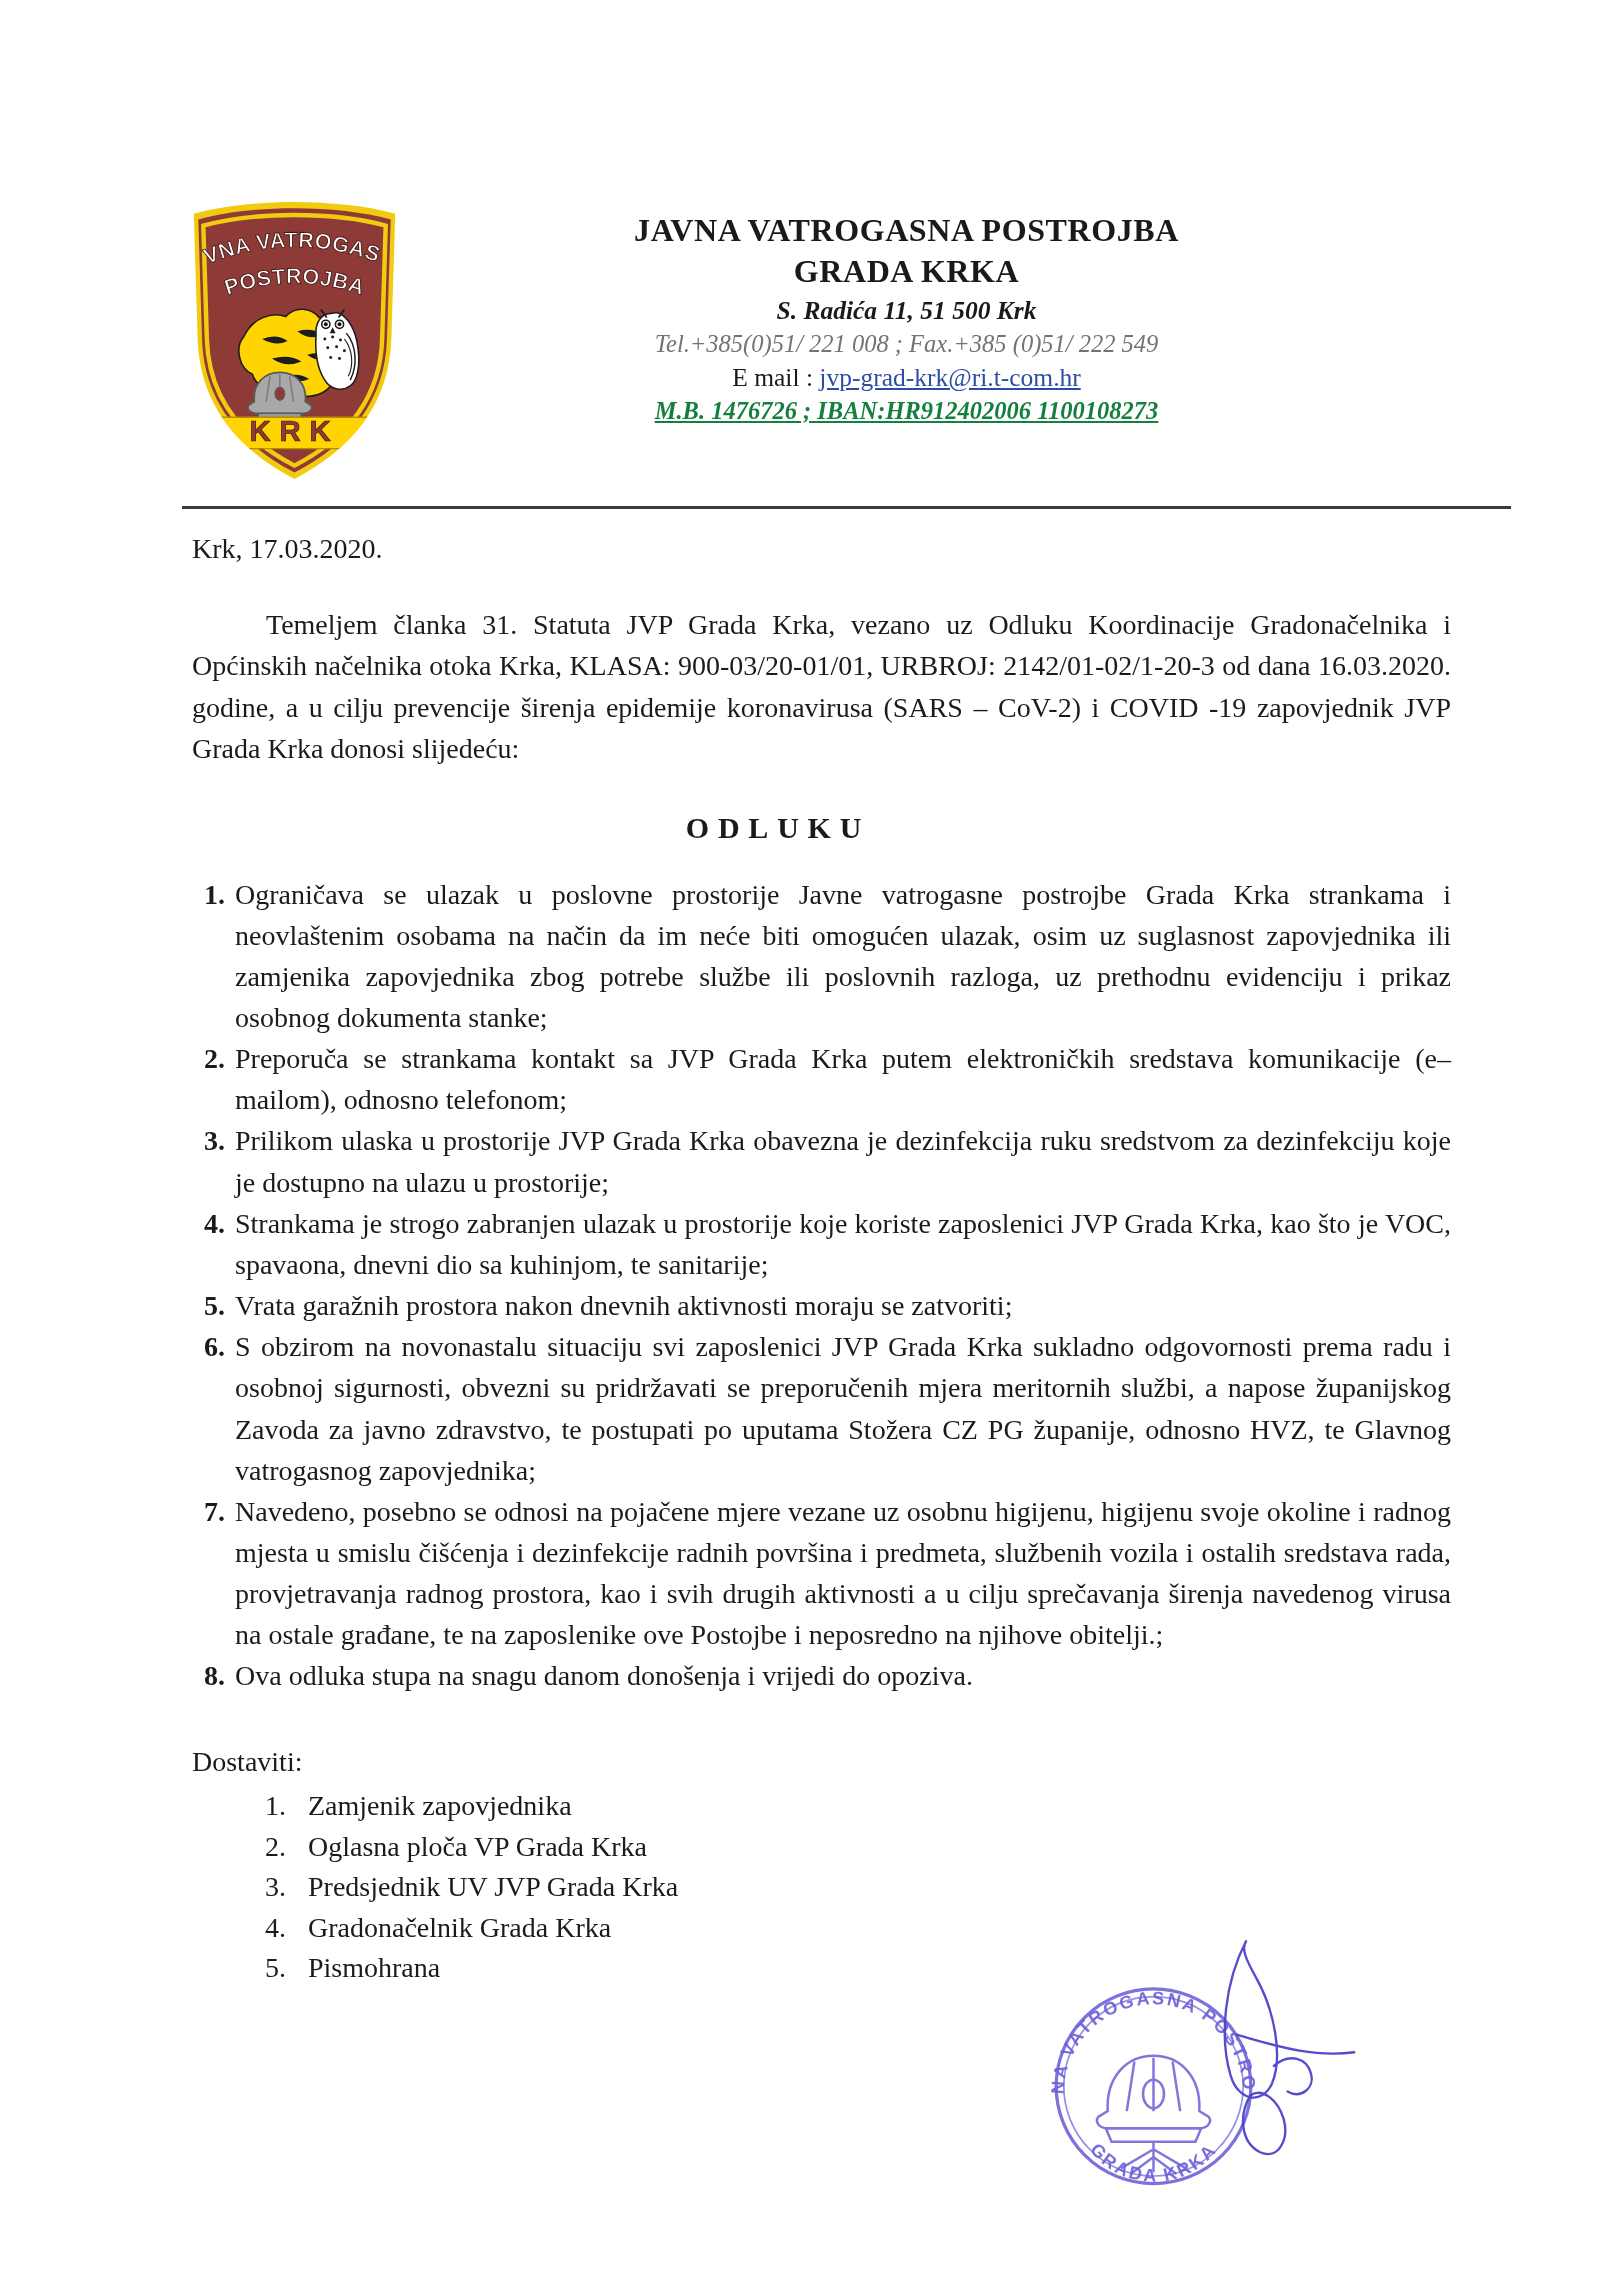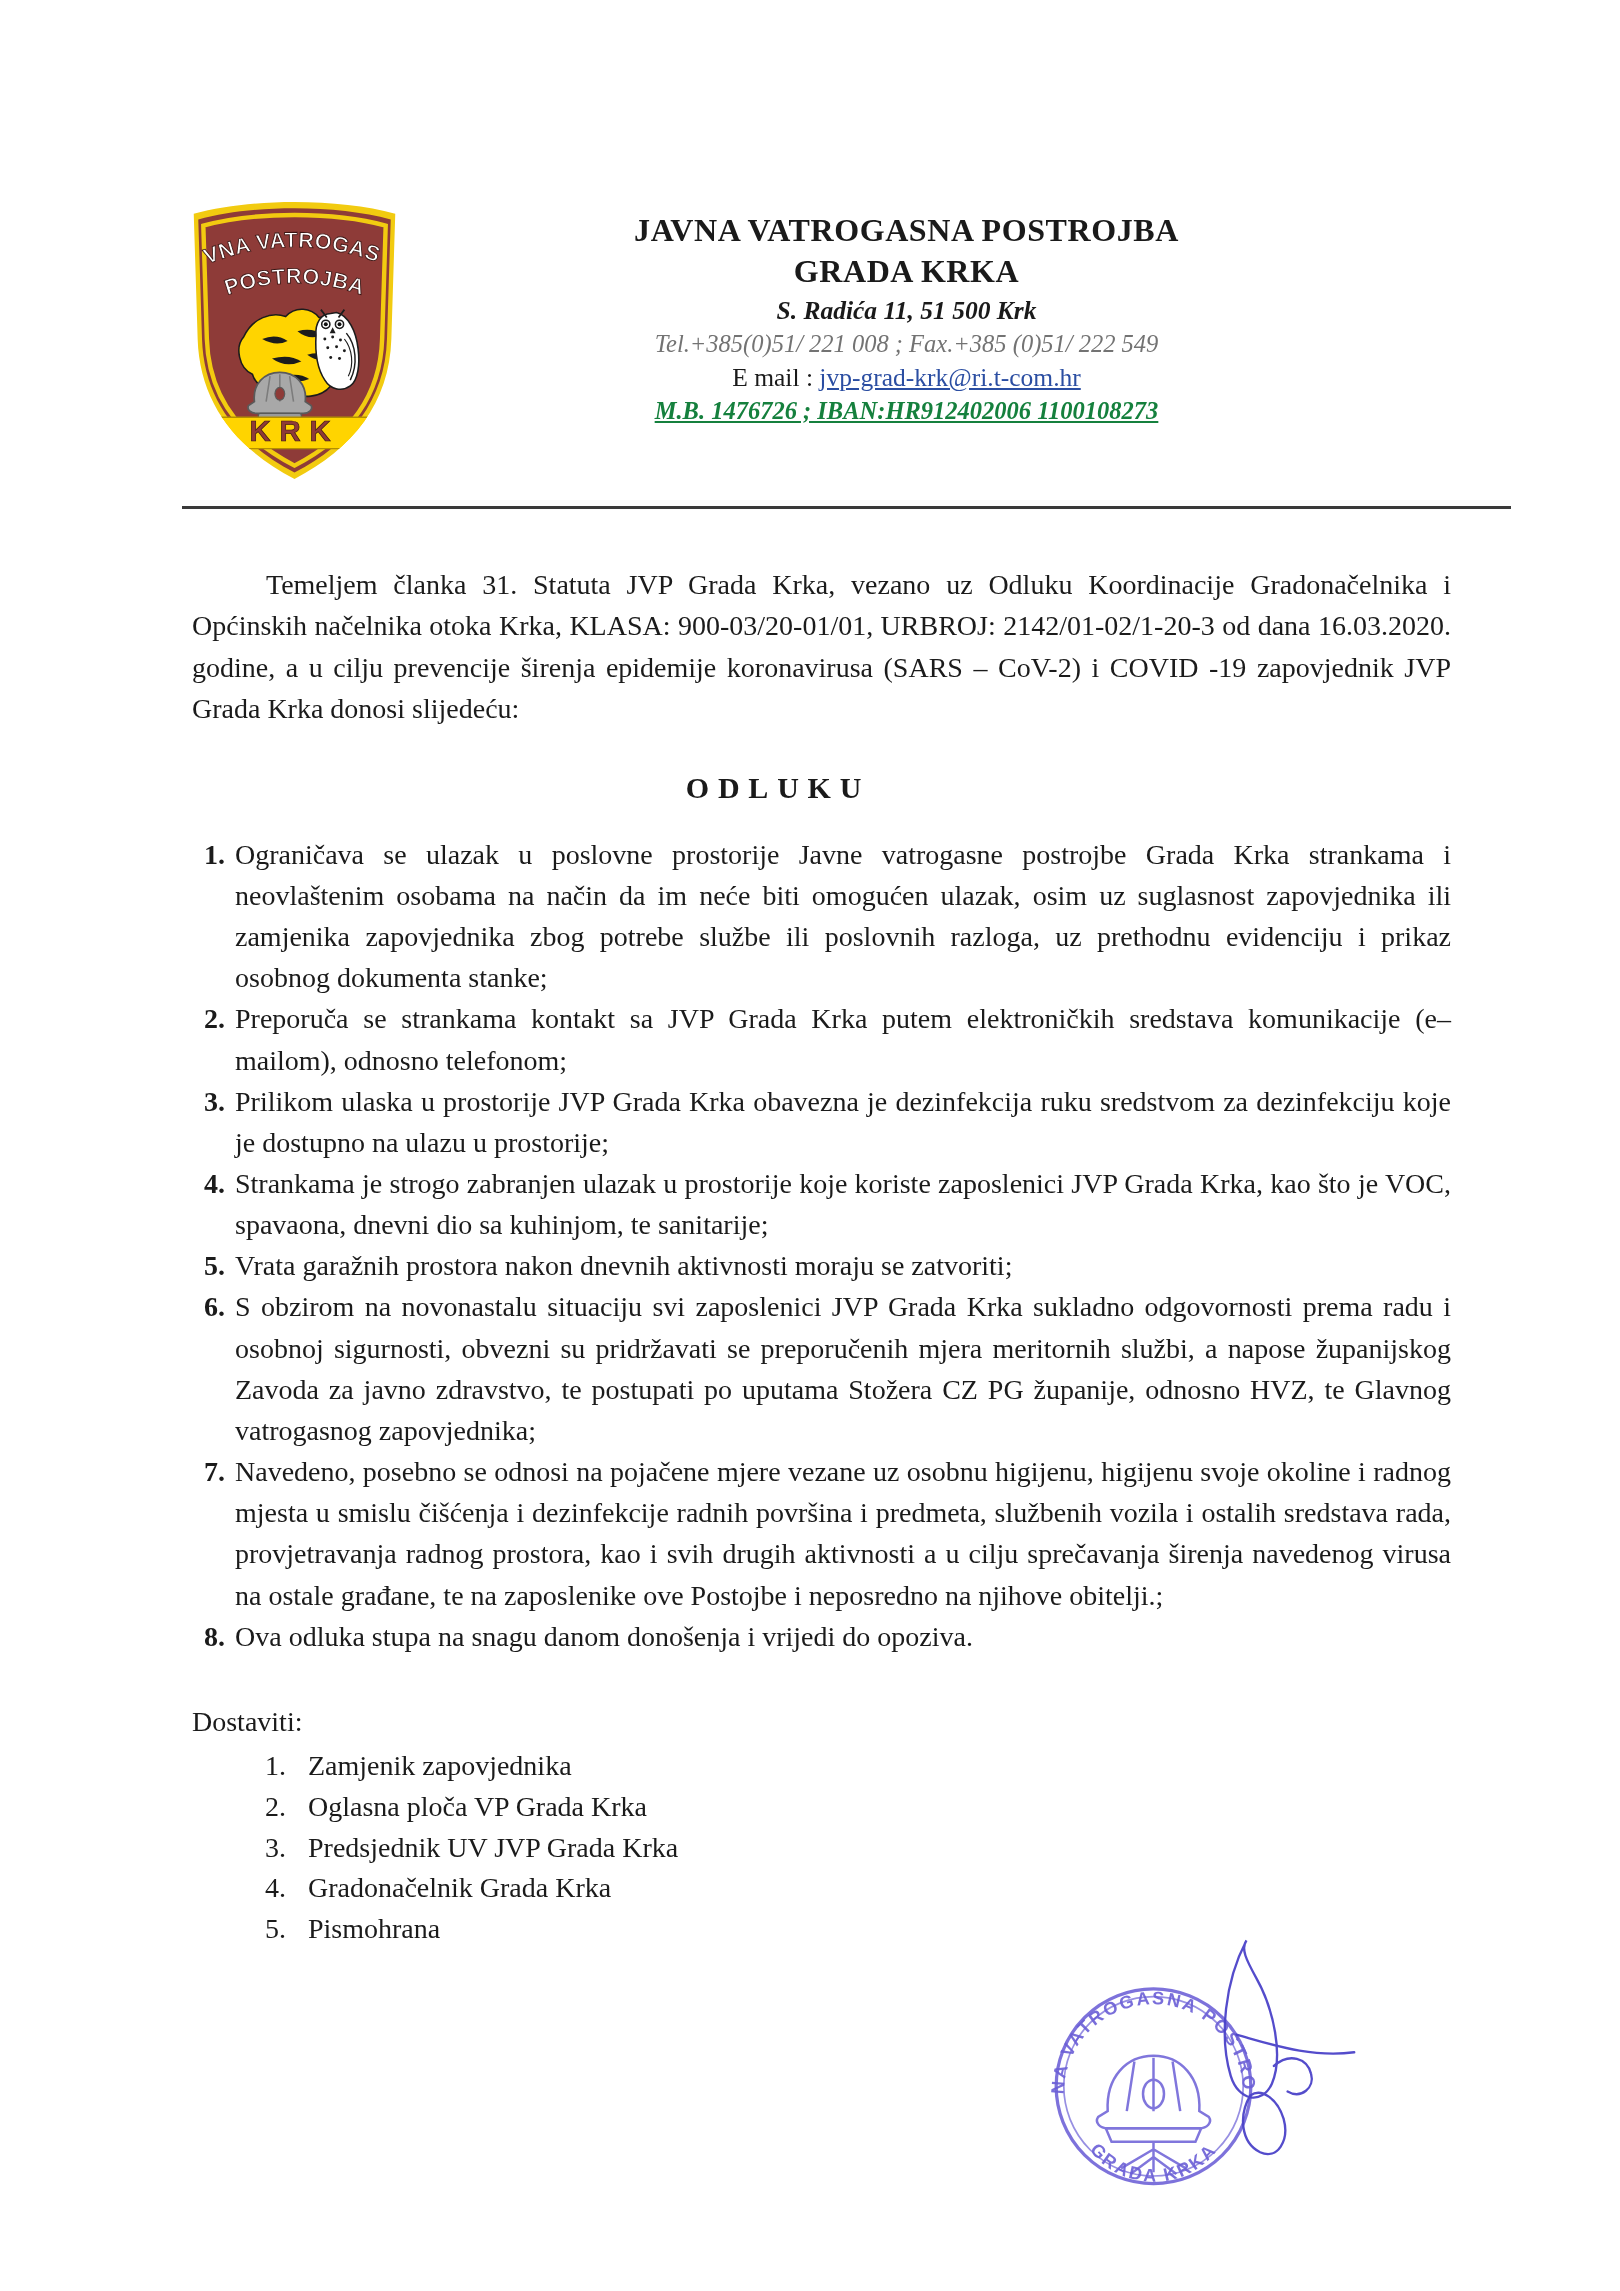--- a/index.html
+++ b/index.html
@@ -335,20 +335,21 @@
       <div class="email-line"><span>E mail : </span><a class="email-link" href="#">jvp-grad-krk@ri.t-com.hr</a></div>
       <div class="mb-line">M.B. 1476726 ; IBAN:HR912402006 1100108273</div>
     </div>
 
     <div class="hr-rule"></div>
   </div>
 
   <div class="doc-body">
 
     <div class="ref-block">
+      <div class="ref-line">Krk, 17.03.2020.</div>
     </div>
 
     <p class="intro">Temeljem članka 31. Statuta JVP Grada Krka, vezano uz Odluku Koordinacije Gradonačelnika i Općinskih načelnika otoka Krka,  KLASA: 900-03/20-01/01, URBROJ: 2142/01-02/1-20-3 od dana 16.03.2020. godine, a u cilju prevencije širenja epidemije koronavirusa (SARS – CoV-2) i COVID -19  zapovjednik JVP Grada Krka donosi slijedeću:</p>
 
     <div class="odluku-heading">ODLUKU</div>
 
     <ol class="main-list">
       <li>Ograničava se ulazak u poslovne prostorije Javne vatrogasne postrojbe Grada Krka strankama i neovlaštenim osobama na način da im neće biti omogućen ulazak, osim uz suglasnost zapovjednika ili zamjenika zapovjednika zbog potrebe službe ili poslovnih razloga, uz prethodnu evidenciju i prikaz osobnog dokumenta stanke;</li>
       <li>Preporuča se strankama kontakt sa JVP Grada Krka putem elektroničkih sredstava komunikacije (e–mailom), odnosno telefonom;</li>
       <li>Prilikom ulaska u prostorije JVP Grada Krka obavezna je dezinfekcija ruku sredstvom za dezinfekciju koje je dostupno na ulazu u prostorije;</li>

